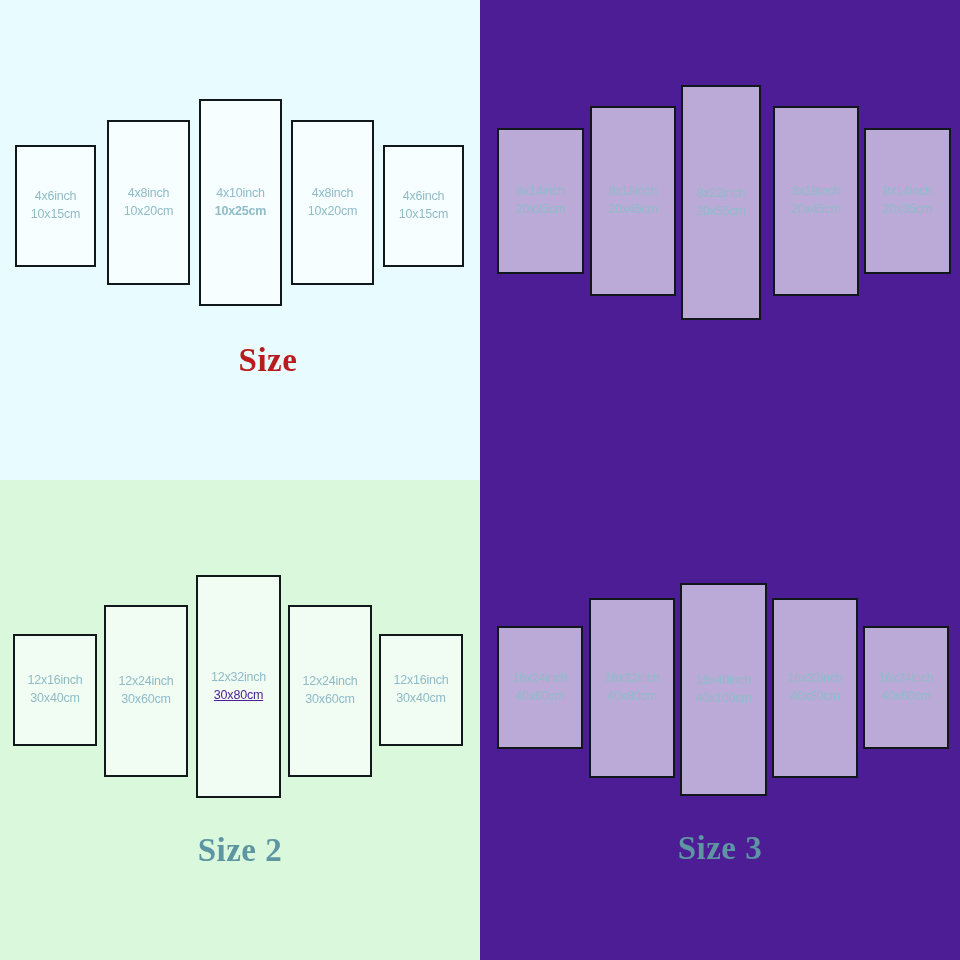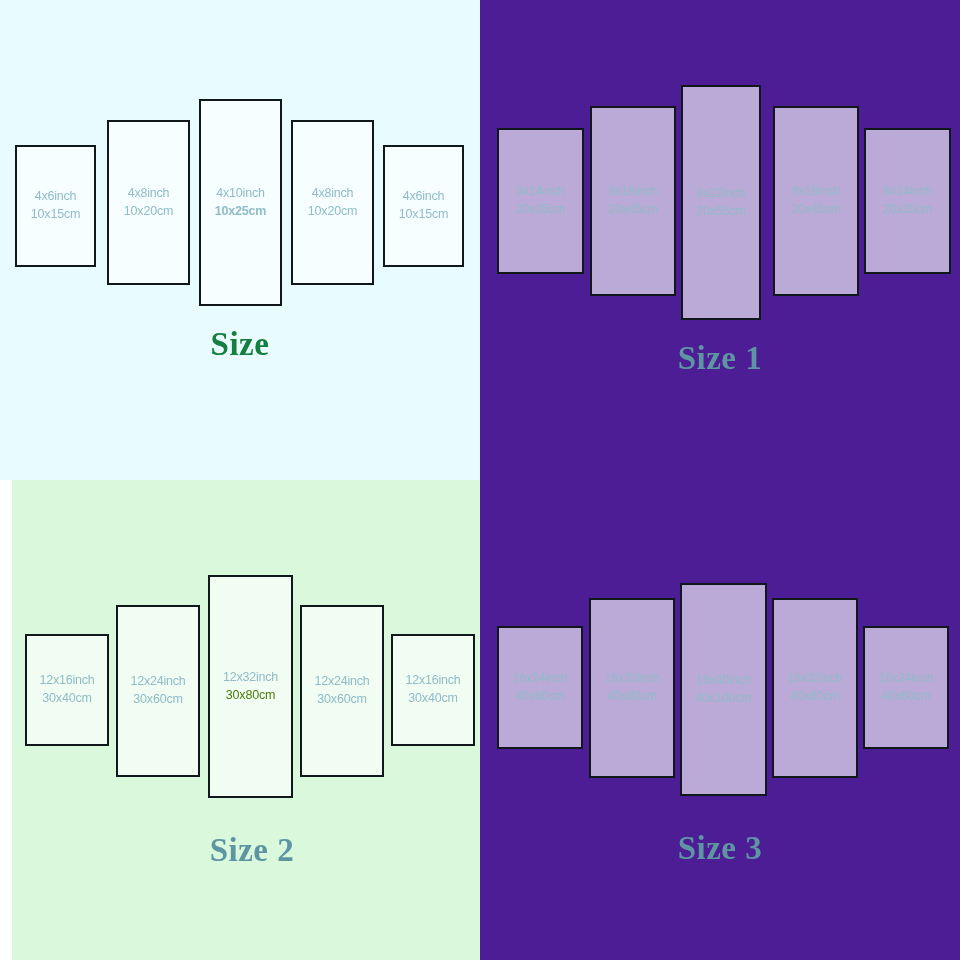--- a/index.html
+++ b/index.html
@@ -21,21 +21,21 @@
 
   
   .quadrant {
     position: absolute;
     width: 480px;
     height: 480px;
     overflow: hidden;
   }
   #quadrant-0 { left: 0;     top: 0;   }
   #quadrant-1 { left: 480px; top: 0;   }
-  #quadrant-2 { left: 12px;     top: 480px; }
+  #quadrant-2 { left: 0;     top: 480px; }
   #quadrant-3 { left: 480px; top: 480px; }
 
   
   .panel-group {
     position: absolute;
     left: 0;
     width: 480px;
     height: 260px;
   }
 
@@ -95,21 +95,21 @@
         </div>
         <div class="panel" style="left: 291px; top: 120px; width: 83px; height: 165px; border-color: rgb(17, 24, 28);">
           <div class="panel-label inch" style="color: rgb(143, 188, 200);">4x8inch</div>
           <div class="panel-label cm" style="color: rgb(143, 188, 200);">10x20cm</div>
         </div>
         <div class="panel" style="left: 383px; top: 145px; width: 81px; height: 122px; border-color: rgb(17, 24, 28);">
           <div class="panel-label inch" style="color: rgb(143, 188, 200);">4x6inch</div>
           <div class="panel-label cm" style="color: rgb(143, 188, 200);">10x15cm</div>
         </div>
       </div>
-    <div class="quadrant-title" style="top: 326px; color: #15803d;">Size</div>
+    <div class="quadrant-title" style="top: 342px; color: #b91c1c; padding-left: 28px;">Size</div>
   </div>
 
   <div class="quadrant" id="quadrant-1" style="background: #4c1d95;">
     <div class="panel-group">
         <div class="panel" style="left: 17px; top: 128px; width: 87px; height: 146px; border-color: rgb(17, 24, 28);">
           <div class="panel-label inch" style="color: rgb(143, 188, 200);">8x14inch</div>
           <div class="panel-label cm" style="color: rgb(143, 188, 200);">20x35cm</div>
         </div>
         <div class="panel" style="left: 110px; top: 106px; width: 86px; height: 190px; border-color: rgb(17, 24, 28);">
           <div class="panel-label inch" style="color: rgb(143, 188, 200);">8x18inch</div>
@@ -121,36 +121,35 @@
         </div>
         <div class="panel" style="left: 293px; top: 106px; width: 86px; height: 190px; border-color: rgb(17, 24, 28);">
           <div class="panel-label inch" style="color: rgb(143, 188, 200);">8x18inch</div>
           <div class="panel-label cm" style="color: rgb(143, 188, 200);">20x45cm</div>
         </div>
         <div class="panel" style="left: 384px; top: 128px; width: 87px; height: 146px; border-color: rgb(17, 24, 28);">
           <div class="panel-label inch" style="color: rgb(143, 188, 200);">8x14inch</div>
           <div class="panel-label cm" style="color: rgb(143, 188, 200);">20x35cm</div>
         </div>
       </div>
-    <div class="quadrant-title" style="top: 340px; color: rgb(94, 149, 163);">Size 1</div>
   </div>
 
   <div class="quadrant" id="quadrant-2" style="background: rgb(217, 248, 220);">
     <div class="panel-group">
         <div class="panel" style="left: 13px; top: 154px; width: 84px; height: 112px; border-color: rgb(17, 24, 28);">
           <div class="panel-label inch" style="color: rgb(143, 188, 200);">12x16inch</div>
           <div class="panel-label cm" style="color: rgb(143, 188, 200);">30x40cm</div>
         </div>
         <div class="panel" style="left: 104px; top: 125px; width: 84px; height: 172px; border-color: rgb(17, 24, 28);">
           <div class="panel-label inch" style="color: rgb(143, 188, 200);">12x24inch</div>
           <div class="panel-label cm" style="color: rgb(143, 188, 200);">30x60cm</div>
         </div>
         <div class="panel" style="left: 196px; top: 95px; width: 85px; height: 223px; border-color: rgb(17, 24, 28);">
           <div class="panel-label inch" style="color: rgb(143, 188, 200);">12x32inch</div>
-          <div class="panel-label cm" style="color: #4d7c0f;">30x80cm</div>
+          <div class="panel-label cm" style="color: #4c1d95; text-decoration: underline;">30x80cm</div>
         </div>
         <div class="panel" style="left: 288px; top: 125px; width: 84px; height: 172px; border-color: rgb(17, 24, 28);">
           <div class="panel-label inch" style="color: rgb(143, 188, 200);">12x24inch</div>
           <div class="panel-label cm" style="color: rgb(143, 188, 200);">30x60cm</div>
         </div>
         <div class="panel" style="left: 379px; top: 154px; width: 84px; height: 112px; border-color: rgb(17, 24, 28);">
           <div class="panel-label inch" style="color: rgb(143, 188, 200);">12x16inch</div>
           <div class="panel-label cm" style="color: rgb(143, 188, 200);">30x40cm</div>
         </div>
       </div>

